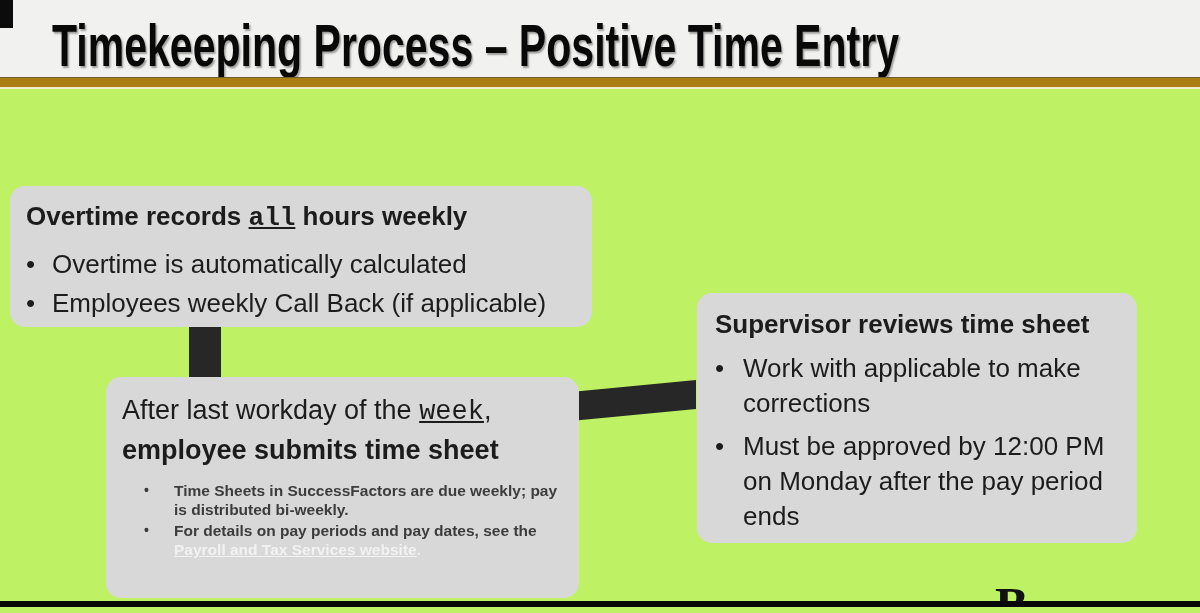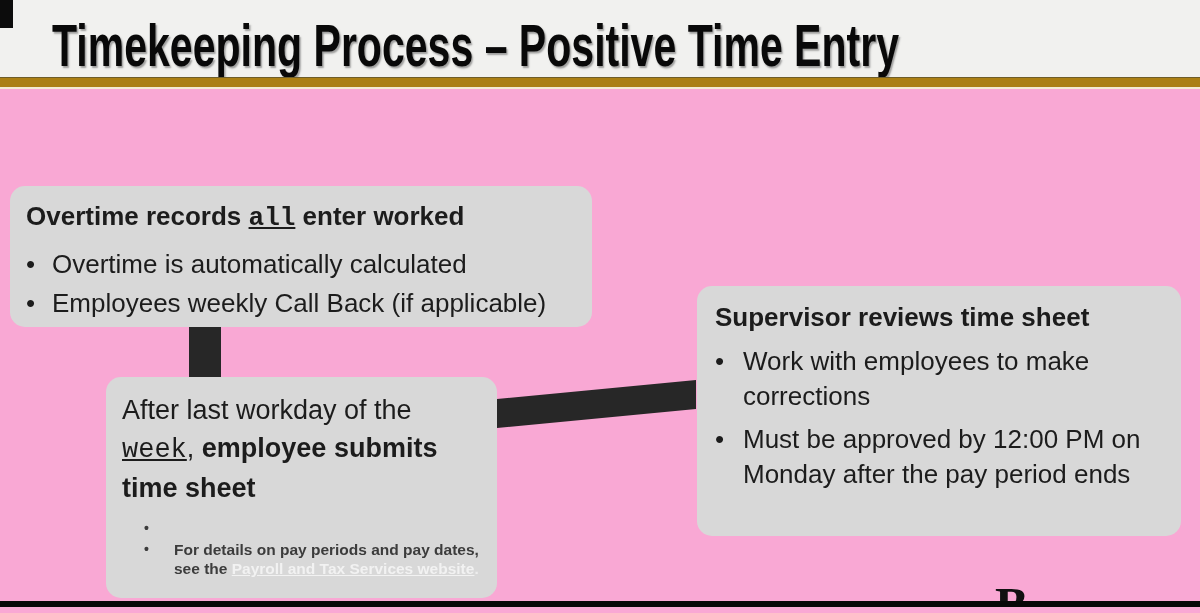--- a/index.html
+++ b/index.html
@@ -3,21 +3,21 @@
 <meta charset="utf-8">
 <style>
   * { margin: 0; padding: 0; box-sizing: border-box; }
   html, body { width: 1200px; height: 613px; }
   body { font-family: "Liberation Sans", sans-serif; background: #ffffff; }
 
   .slide {
     position: relative;
     width: 1200px;
     height: 613px;
-    background: #f9a8d4;
+    background: #bef264;
     overflow: hidden;
   }
 
   
   .title-band {
     position: absolute;
     left: 0; top: 0;
     width: 1200px; height: 77px;
     background: #f1f1ef;
   }
@@ -73,26 +73,26 @@
     color: #1c1c1c;
     z-index: 2;
   }
   .box-1 {
     left: 10px; top: 186px;
     width: 582px; height: 141px;
     padding: 13px 16px 10px 16px;
   }
   .box-2 {
     left: 106px; top: 377px;
-    width: 391px; height: 221px;
+    width: 473px; height: 221px;
     padding: 14px 18px 10px 16px;
   }
   .box-3 {
-    left: 697px; top: 286px;
-    width: 484px; height: 250px;
+    left: 697px; top: 293px;
+    width: 440px; height: 250px;
     padding: 14px 6px 10px 18px;
   }
 
   .box-heading {
     font-size: 26px;
     font-weight: bold;
     line-height: 34px;
     white-space: pre-wrap;
   }
   .box-2 .box-heading {
@@ -178,52 +178,53 @@
   </div>
   <div class="corner-mark"></div>
   <div class="gold-bar"></div>
 
   <div class="v-connector"></div>
   <svg class="h-connector-svg" viewBox="0 0 1200 613" xmlns="http://www.w3.org/2000/svg">
     <polygon points="497,399 696,380 696,409 497,428" fill="#272727"></polygon>
   </svg>
 
   <div class="flow-box box-1">
-    <div class="box-heading"><span>Overtime records </span><span class="seg-underline">all</span><span> enter worked</span></div>
+    <div class="box-heading"><span>Overtime records </span><span class="seg-underline">all</span><span> hours weekly</span></div>
     <ul class="bullet-list">
       <li class="bullet-item">
         <span class="bullet-dot">•</span>
         <span class="bullet-text">Overtime is automatically calculated</span>
       </li>
       <li class="bullet-item">
         <span class="bullet-dot">•</span>
         <span class="bullet-text">Employees weekly Call Back (if applicable)</span>
       </li>
     </ul>
   </div>
 
   <div class="flow-box box-2">
     <div class="box-heading"><span>After last workday of the </span><span class="seg-underline">week</span><span>, </span><span class="seg-bold">employee submits time sheet</span></div>
     <ul class="sub-bullet-list">
       <li class="sub-bullet-item">
         <span class="bullet-dot">•</span>
+        <span class="sub-bullet-text">Time Sheets in SuccessFactors are due weekly; pay is distributed bi-weekly.</span>
       </li>
       <li class="sub-bullet-item">
         <span class="bullet-dot">•</span>
         <span class="sub-bullet-text"><span>For details on pay periods and pay dates, see the </span><span class="payroll-link">Payroll and Tax Services website</span><span class="link-period">.</span></span>
       </li>
     </ul>
   </div>
 
   <div class="flow-box box-3">
     <div class="box-heading">Supervisor reviews time sheet</div>
     <ul class="bullet-list">
       <li class="bullet-item">
         <span class="bullet-dot">•</span>
-        <span class="bullet-text">Work with employees to make corrections</span>
+        <span class="bullet-text">Work with applicable to make corrections</span>
       </li>
       <li class="bullet-item">
         <span class="bullet-dot">•</span>
         <span class="bullet-text">Must be approved by 12:00 PM on Monday after the pay period ends</span>
       </li>
     </ul>
   </div>
 
   <div class="partial-logo">
     <span>B</span>

